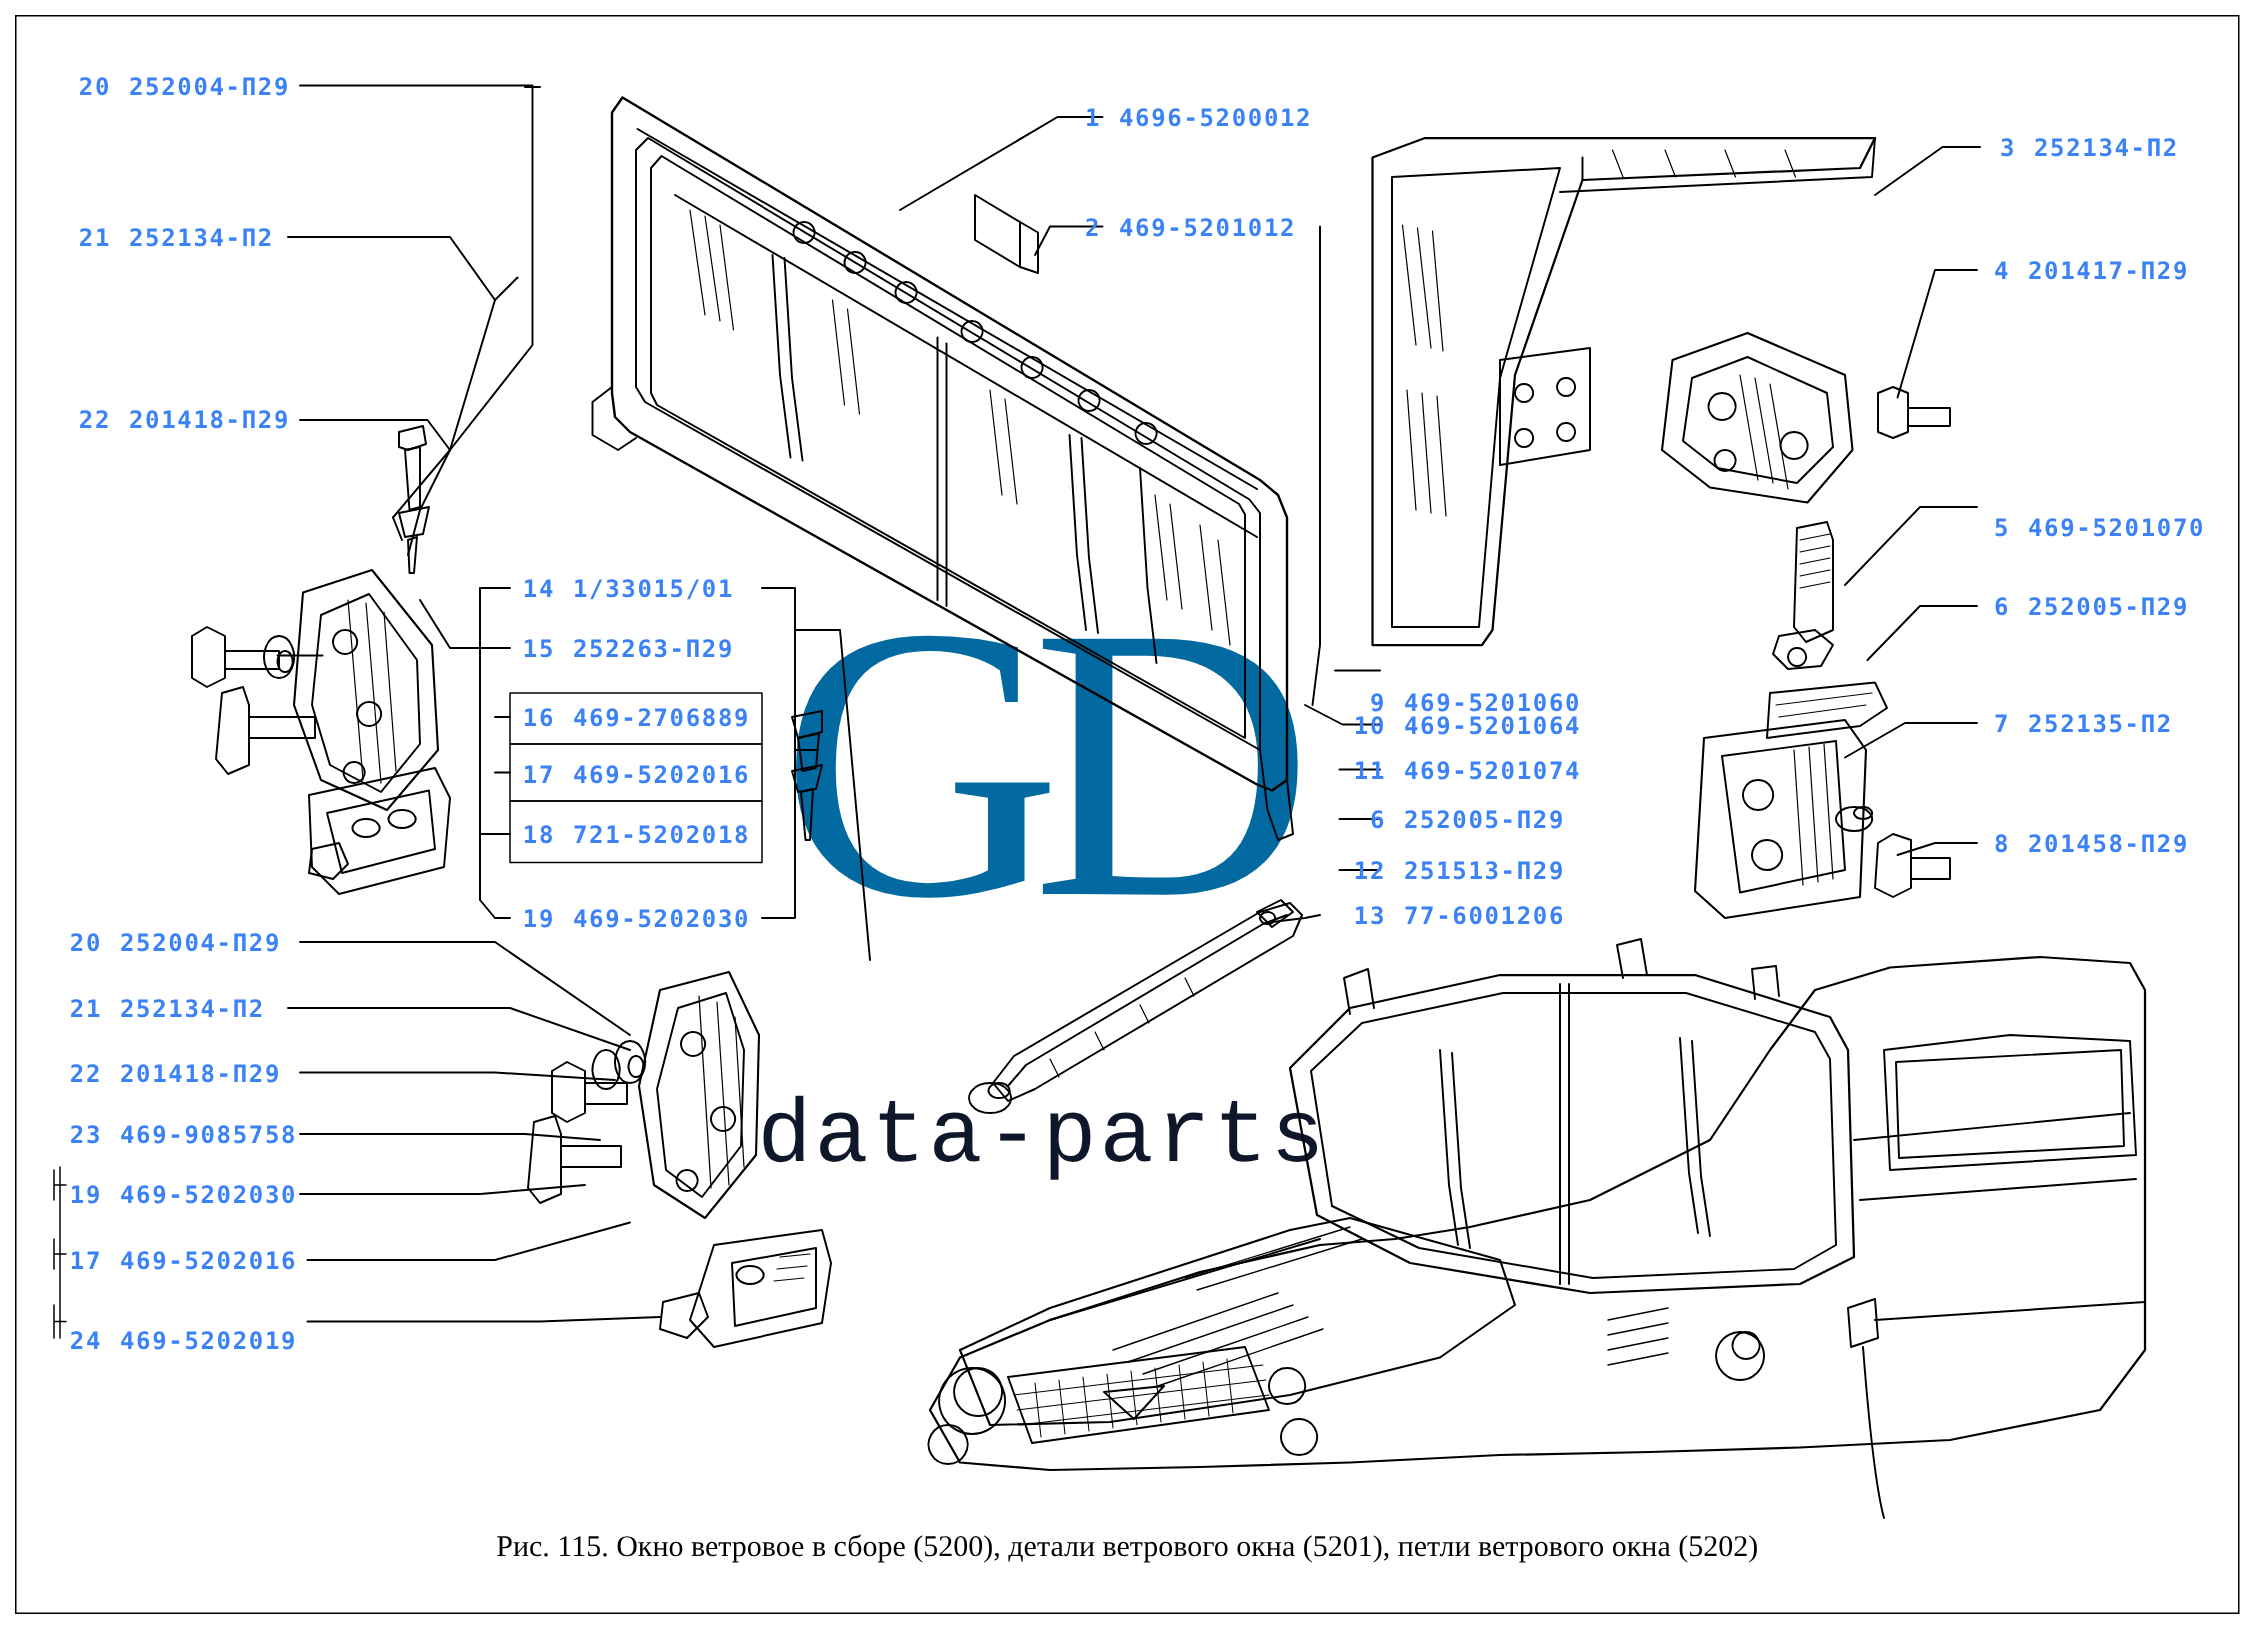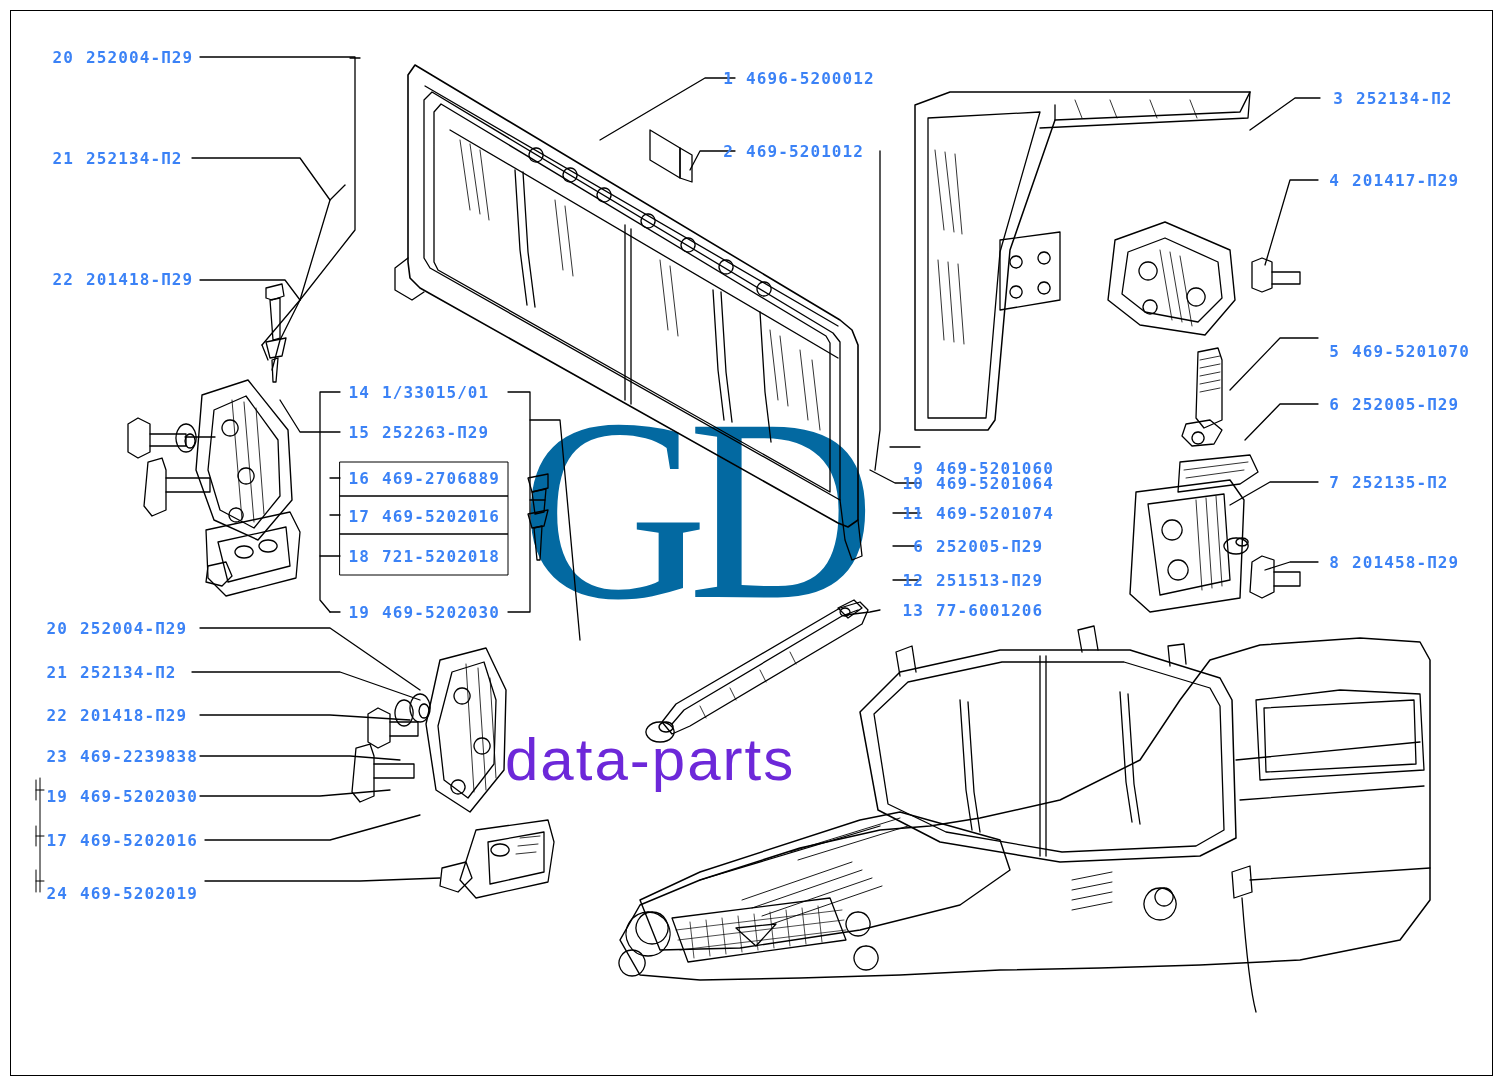--- a/index.html
+++ b/index.html
@@ -55,23 +55,23 @@
     position: absolute;
     left: 0;
     top: 0;
     width: 1503px;
     height: 1086px;
   }
   .wm-text {
     position: absolute;
     left: 505px;
     top: 725px;
-    font-family: Liberation Sans, sans-serif;
+    font-family: Liberation Mono, monospace;
     font-size: 60px;
-    color: #6d28d9;
+    color: #0f172a;
     letter-spacing: 2px;
     text-align: right;
   }
   .wm-logo {
     position: absolute;
     left: 520px;
     top: 360px;
     font-family: Liberation Serif, serif;
     font-size: 260px;
     color: #0369a1;
@@ -415,21 +415,21 @@
   <div class="callout" style="left:46px; top:619px;">
     <span class="num">20</span><span>252004-П29</span>
   </div>
   <div class="callout" style="left:46px; top:663px;">
     <span class="num">21</span><span>252134-П2</span>
   </div>
   <div class="callout" style="left:46px; top:706px;">
     <span class="num">22</span><span>201418-П29</span>
   </div>
   <div class="callout" style="left:46px; top:747px;">
-    <span class="num">23</span><span>469-2239838</span>
+    <span class="num">23</span><span>469-9085758</span>
   </div>
   <div class="callout" style="left:46px; top:787px;">
     <span class="num">19</span><span>469-5202030</span>
   </div>
   <div class="callout" style="left:46px; top:831px;">
     <span class="num">17</span><span>469-5202016</span>
   </div>
   <div class="callout" style="left:46px; top:872px;margin-top:12px;">
     <span class="num">24</span><span>469-5202019</span>
   </div>
@@ -472,14 +472,15 @@
   <div class="callout" style="left:1318px; top:395px;">
     <span class="num">6</span><span>252005-П29</span>
   </div>
   <div class="callout" style="left:1318px; top:473px;">
     <span class="num">7</span><span>252135-П2</span>
   </div>
   <div class="callout" style="left:1318px; top:553px;">
     <span class="num">8</span><span>201458-П29</span>
   </div>
 
+  <div class="caption">Рис. 115. Окно ветровое в сборе (5200), детали ветрового окна (5201), петли ветрового окна (5202)</div>
 
 </div>
 
 </body></html>

